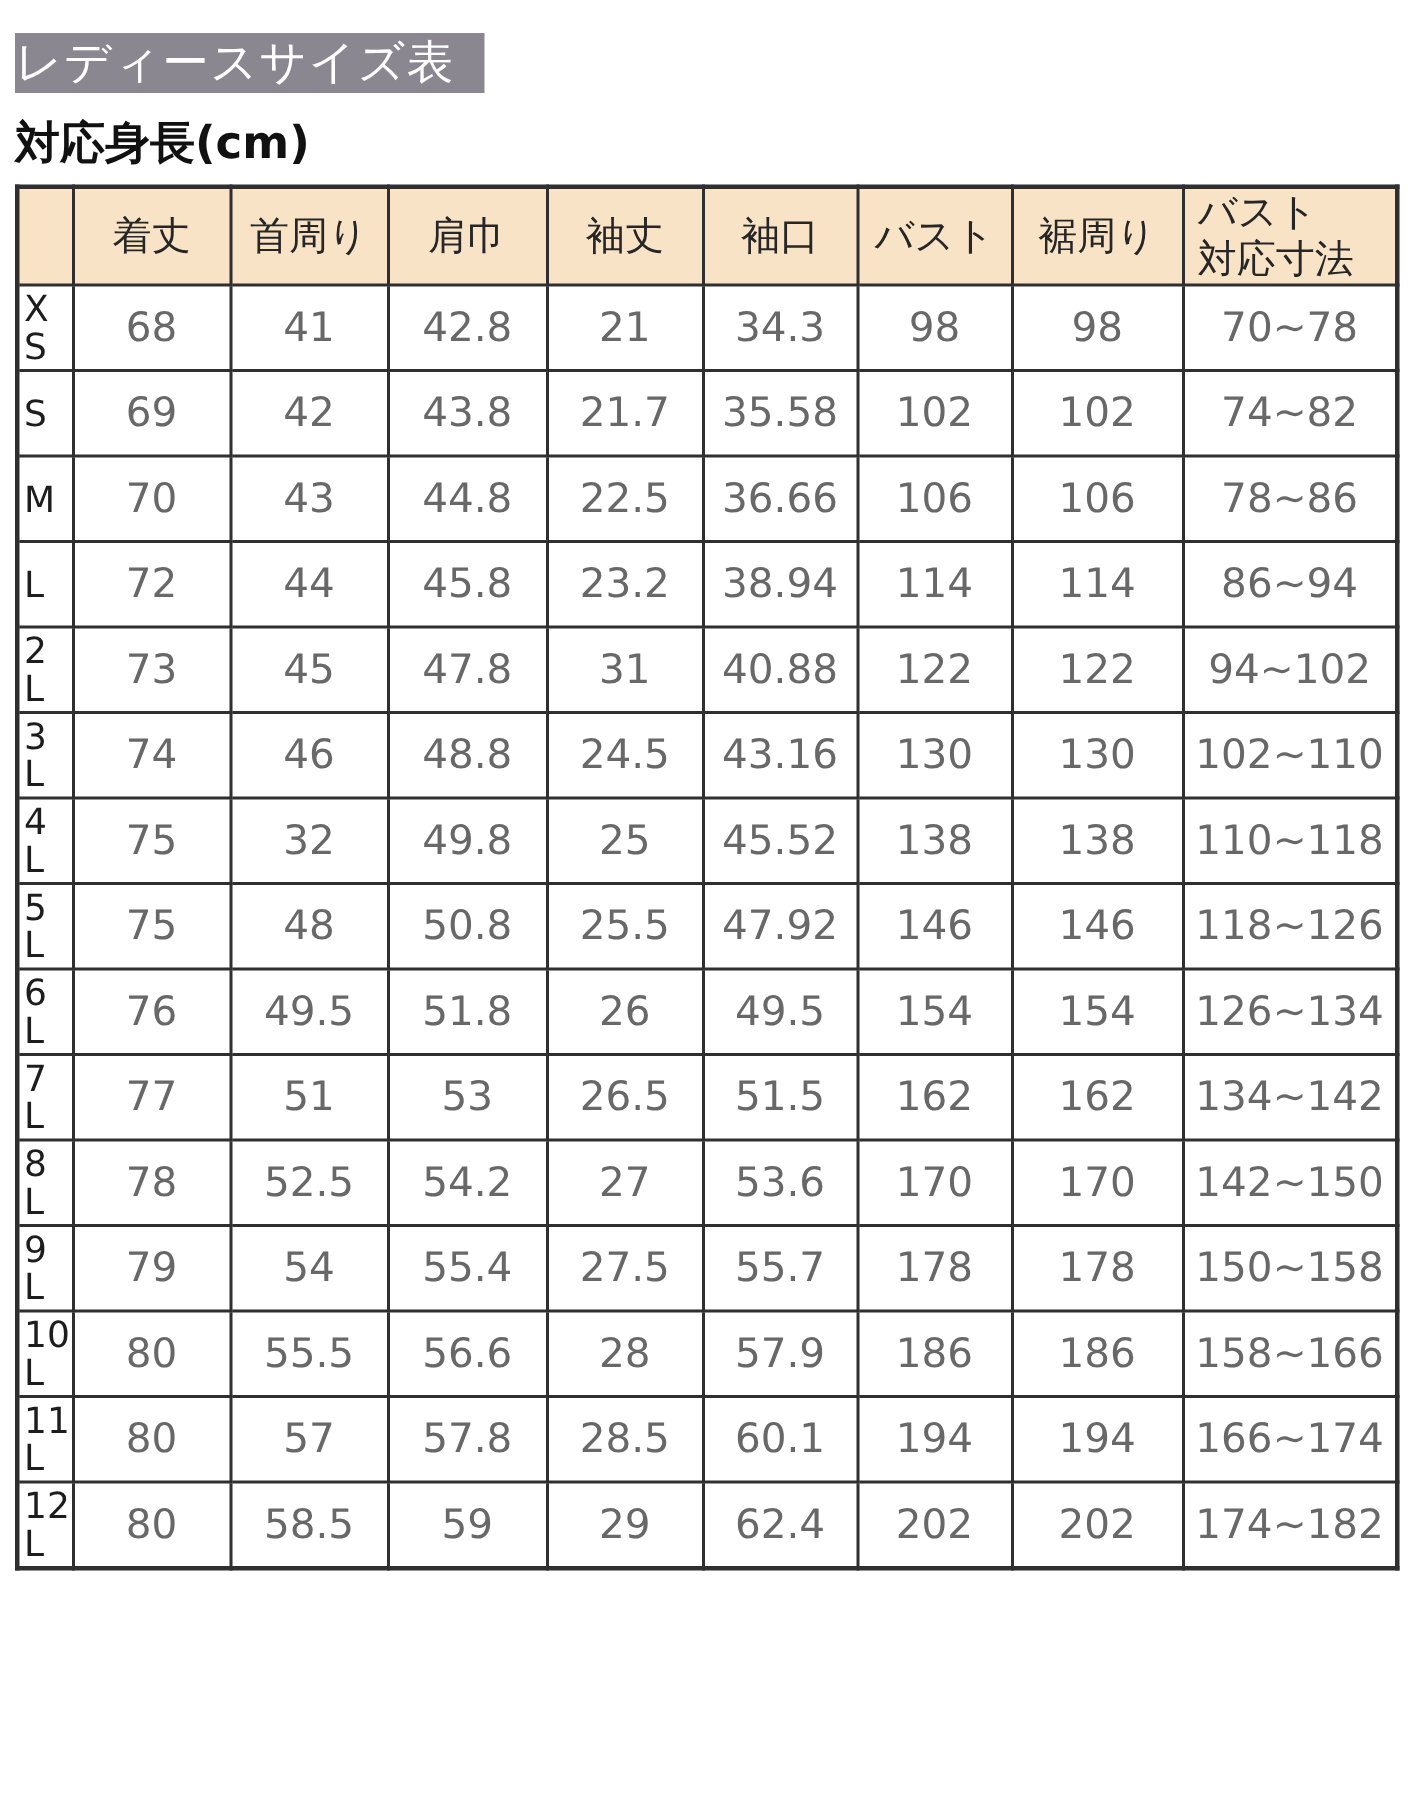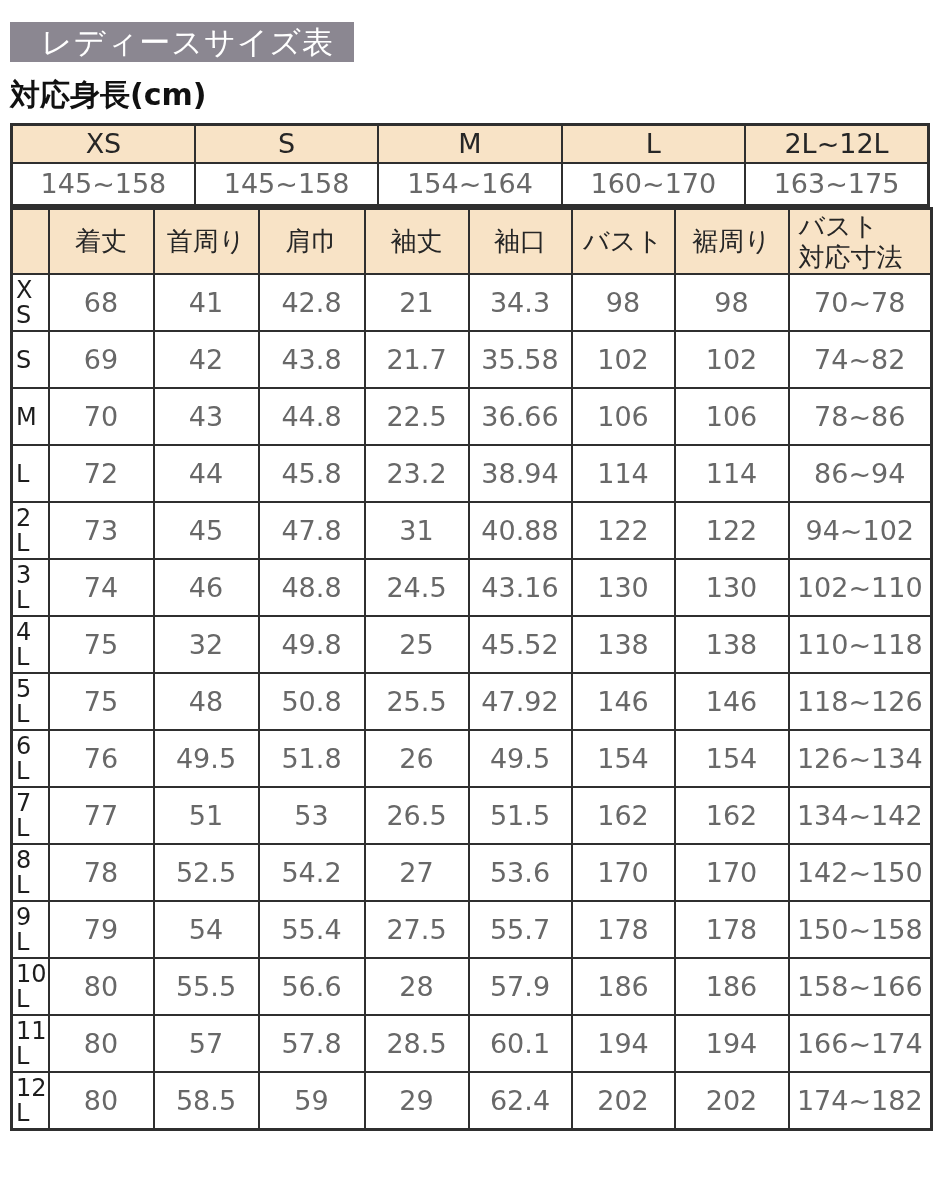--- a/index.html
+++ b/index.html
@@ -4,21 +4,21 @@
 <style>
   html,body{margin:0;padding:0;}
   body{
     width:940px;height:1200px;background:#ffffff;
     font-family:"DejaVu Sans","Liberation Sans",sans-serif;
     -webkit-font-smoothing:antialiased;
   }
   .title-bar{
     display:inline-block;margin:22px 0 0 10px;
     background:#8b8791;color:#ffffff;
-    font-size:31px;line-height:40px;padding:0 20px 0 31px;
+    font-size:31px;line-height:40px;padding:0 20px 0 0;
     letter-spacing:1px;
   }
   .section-label{
     margin:13px 0 7px 10px;
     font-size:30px;font-weight:bold;color:#111111;
   }
   table{border-collapse:collapse;table-layout:fixed;margin-left:10px;}
   th,td{border:2px solid #2f2f2f;box-sizing:border-box;}
   .height-table{width:920px;border:3px solid #2f2f2f;}
   .height-table thead th{
@@ -47,40 +47,20 @@
     vertical-align:middle;
   }
 </style>
 </head>
 <body>
 
 <div>
   <div class="title-bar">レディースサイズ表</div>
   <div class="section-label">対応身長(cm)</div>
 
-  <table class="height-table">
-    <thead>
-        <tr id="height-head">
-          <th>XS</th>
-          <th>S</th>
-          <th>M</th>
-          <th>L</th>
-          <th>2L~12L</th>
-        </tr>
-      </thead>
-    <tbody>
-        <tr id="height-body">
-          <td>145~158</td>
-          <td>145~158</td>
-          <td>154~164</td>
-          <td>160~170</td>
-          <td>163~175</td>
-        </tr>
-      </tbody>
-  </table>
 
   <table class="size-table">
     <colgroup id="size-cols">
         <col style="width: 37px;">
         <col style="width: 105px;">
         <col style="width: 105px;">
         <col style="width: 106px;">
         <col style="width: 104px;">
         <col style="width: 103px;">
         <col style="width: 103px;">

